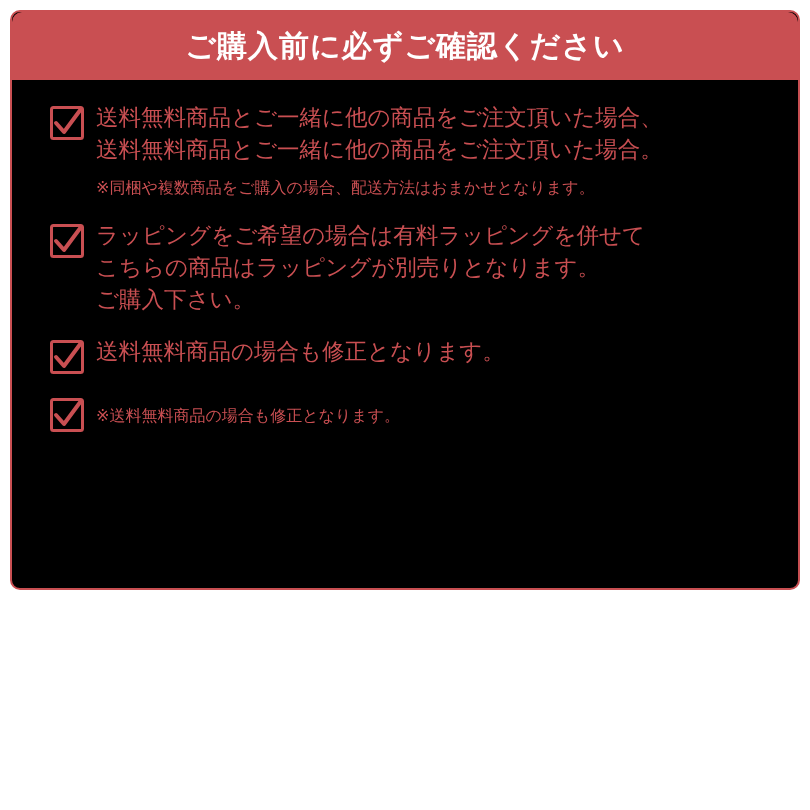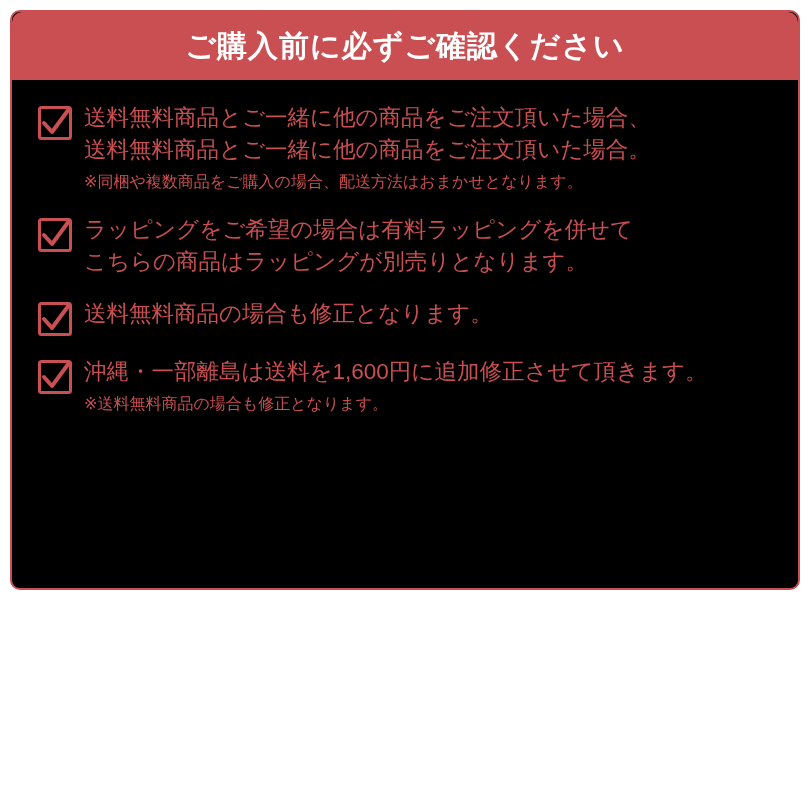--- a/index.html
+++ b/index.html
@@ -39,21 +39,21 @@
     border-top-right-radius: 10px;
   }
   .notice-header-title {
     color: #ffffff;
     font-size: 30px;
     font-weight: bold;
     letter-spacing: 1px;
     line-height: 1;
   }
   .notice-body {
-    padding: 22px 26px 0 26px;
+    padding: 22px 26px 0 38px;
   }
   .notice-item {
     display: flex;
     align-items: flex-start;
     margin-bottom: 20px;
   }
   .check-icon {
     flex: 0 0 auto;
     width: 34px;
     height: 34px;
@@ -70,21 +70,21 @@
   .item-line {
     color: #c94f52;
     font-size: 22.5px;
     line-height: 1.42;
     white-space: nowrap;
   }
   .item-note {
     color: #c94f52;
     font-size: 16px;
     line-height: 1.5;
-    margin-top: 4px;
+    margin-top: 10px;
     white-space: nowrap;
   }
   .spacer-bottom {
     position: absolute;
     left: 0;
     top: 590px;
     width: 810px;
     height: 220px;
     background: #ffffff;
   }
@@ -119,20 +119,21 @@
       <div class="notice-item">
         <span class="check-icon">
           <svg width="34" height="34" viewBox="0 0 34 34">
             <rect x="1.5" y="1.5" width="31" height="31" rx="2" fill="none" stroke="#c94f52" stroke-width="3"></rect>
             <path d="M6 17 L14 26 L31 3" fill="none" stroke="#c94f52" stroke-width="4" stroke-linecap="round" stroke-linejoin="round"></path>
           </svg>
         </span>
         <span class="item-text-wrap">
           <div class="item-line">ラッピングをご希望の場合は有料ラッピングを併せて</div>
           <div class="item-line">こちらの商品はラッピングが別売りとなります。</div>
+          <div class="item-line">ご購入下さい。</div>
         </span>
       </div>
 
       <div class="notice-item">
         <span class="check-icon">
           <svg width="34" height="34" viewBox="0 0 34 34">
             <rect x="1.5" y="1.5" width="31" height="31" rx="2" fill="none" stroke="#c94f52" stroke-width="3"></rect>
             <path d="M6 17 L14 26 L31 3" fill="none" stroke="#c94f52" stroke-width="4" stroke-linecap="round" stroke-linejoin="round"></path>
           </svg>
         </span>
@@ -142,21 +143,20 @@
       </div>
 
       <div class="notice-item">
         <span class="check-icon">
           <svg width="34" height="34" viewBox="0 0 34 34">
             <rect x="1.5" y="1.5" width="31" height="31" rx="2" fill="none" stroke="#c94f52" stroke-width="3"></rect>
             <path d="M6 17 L14 26 L31 3" fill="none" stroke="#c94f52" stroke-width="4" stroke-linecap="round" stroke-linejoin="round"></path>
           </svg>
         </span>
         <span class="item-text-wrap">
-          <div class="item-line">沖縄・一部離島は送料を1,600円に追加修正させて頂きます。</div>
           <div class="item-note">※送料無料商品の場合も修正となります。</div>
         </span>
       </div>
 
     </div>
   </div>
 
   <div class="spacer-bottom"></div>
 
 </div>

